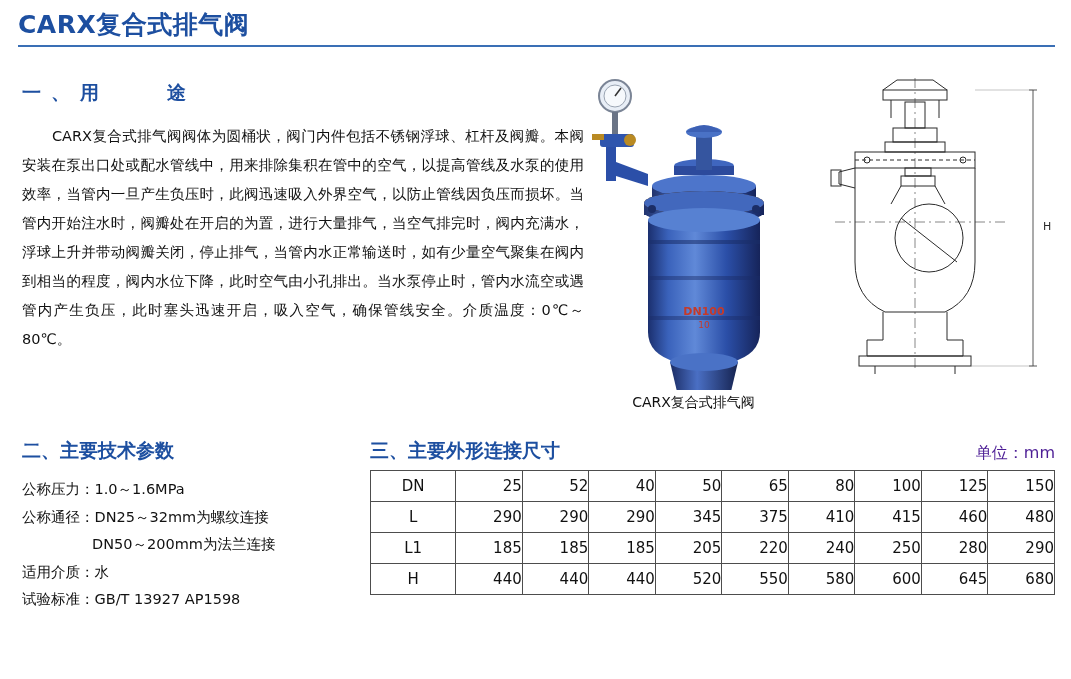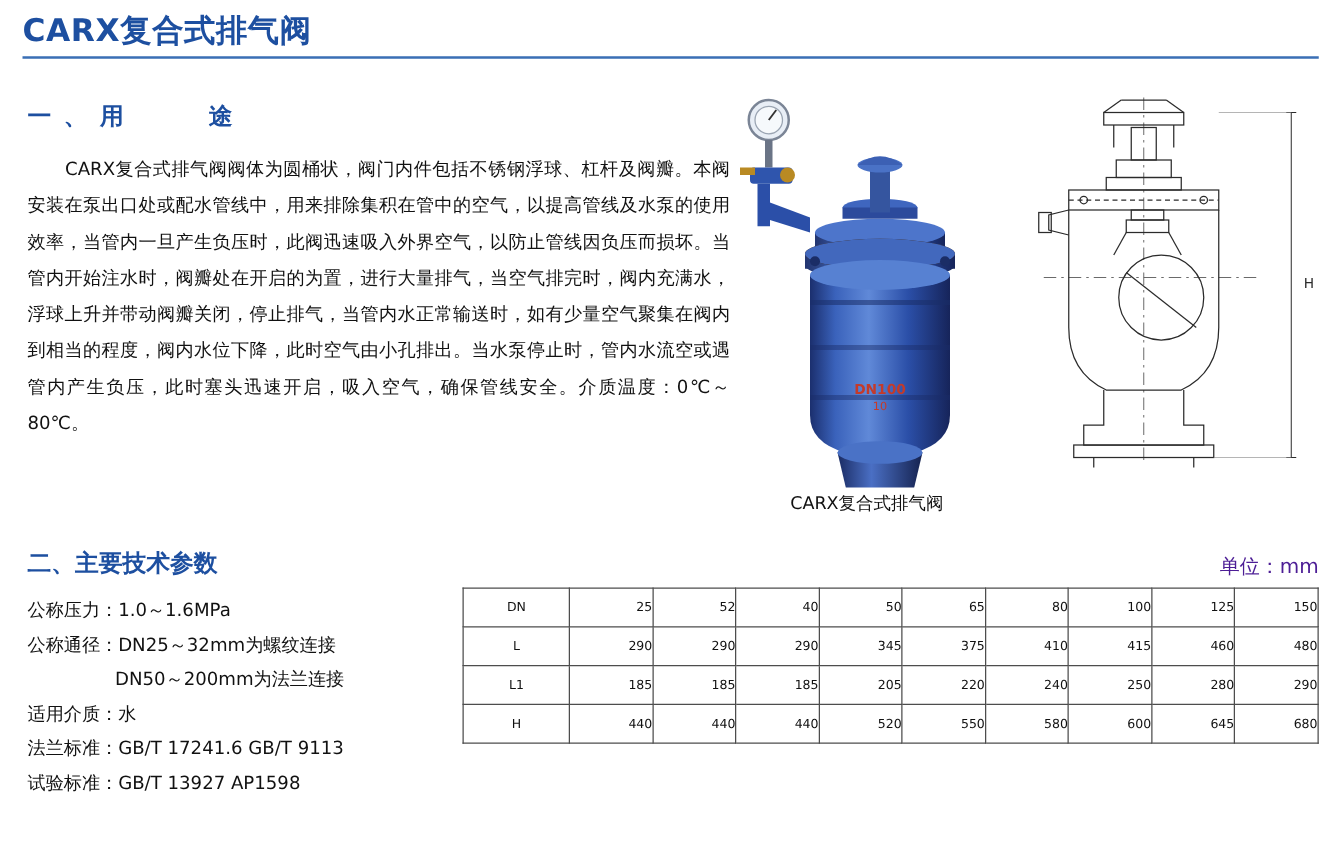--- a/index.html
+++ b/index.html
@@ -116,21 +116,21 @@
     color: #4c1d95;
   }
 
   
   .dim-table {
     position: absolute;
     left: 370px;
     top: 470px;
     border-collapse: collapse;
     width: 685px;
-    font-size: 10px;
+    font-size: 15px;
     color: #111;
   }
   .dim-table td, .dim-table th {
     border: 1px solid #4d4d4d;
     text-align: center;
     height: 30px;
     font-weight: normal;
     padding: 0;
   }
   .dim-table td.label, .dim-table th.label {
@@ -282,27 +282,25 @@
     <div class="row">
       <span>公称通径：</span><span>DN25～32mm为螺纹连接</span>
     </div>
     <div class="row indent">
       <span>DN50～200mm为法兰连接</span>
     </div>
     <div class="row">
       <span>适用介质：</span><span>水</span>
     </div>
     <div class="row">
-      <span>法兰标准：</span><span>GB/T 17241.6 GB/T 9113</span>
-    </div>
-    <div class="row">
       <span>试验标准：</span><span>GB/T 13927 AP1598</span>
     </div>
   </div>
 
+  <div class="section-heading" id="sec3-heading">三、主要外形连接尺寸</div>
   <div class="unit-label">单位：mm</div>
 
   <table class="dim-table">
     <thead>
       <tr>
         <th class="label">DN</th>
         <th class="val">25</th>
         <th class="val">52</th>
         <th class="val">40</th>
         <th class="val">50</th>

